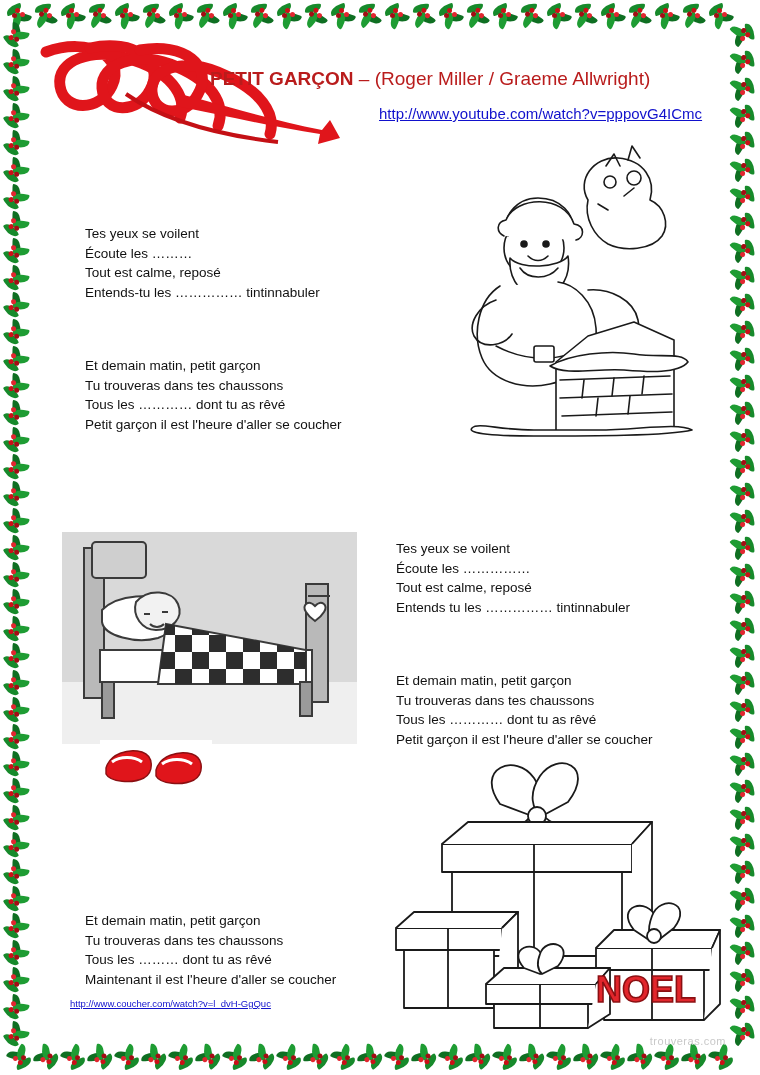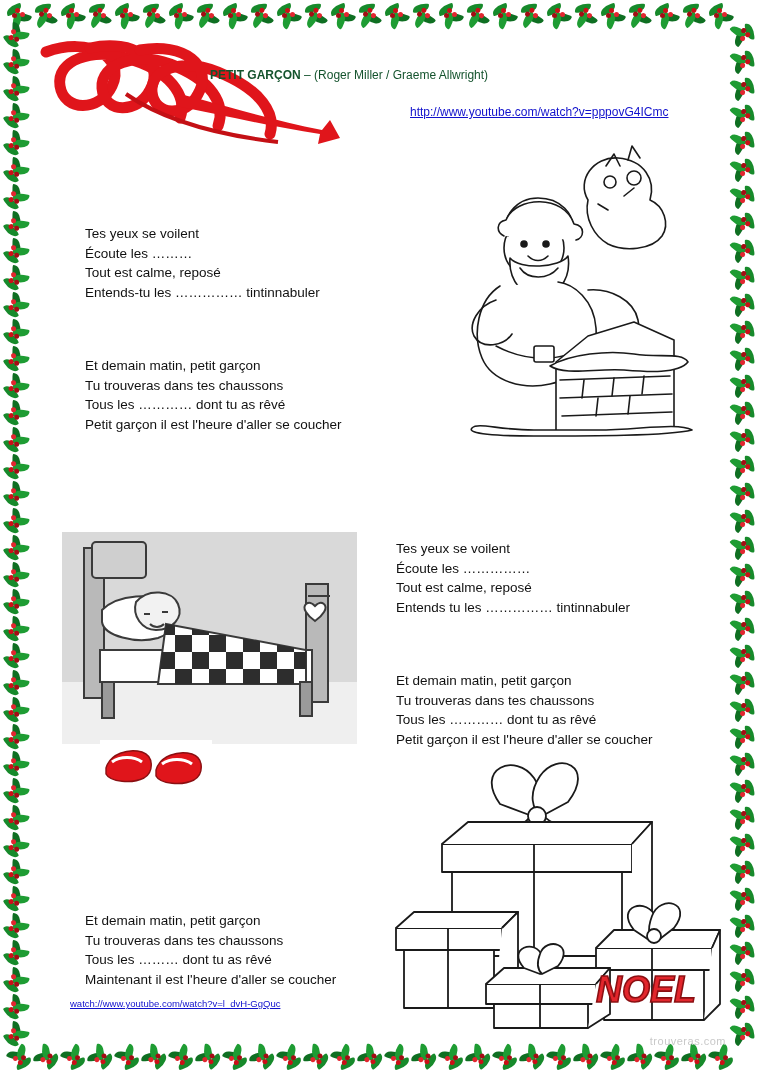--- a/index.html
+++ b/index.html
@@ -60,33 +60,33 @@
     width: 330px;
     height: 115px;
   }
 
   
   .title-row {
     position: absolute;
     left: 210px;
     top: 68px;
     width: 430px;
-    font-size: 12px;
-    color: #14532d;
+    font-size: 19px;
+    color: #b91c1c;
     white-space: nowrap;
   }
   .title-main { font-weight: bold; }
   .title-dash { font-weight: normal; }
   .title-authors { font-weight: normal; }
 
   .url-top {
     position: absolute;
-    left: 410px;
+    left: 379px;
     top: 105px;
-    font-size: 12px;
+    font-size: 15px;
     color: #1111cc;
   }
   .url-bottom {
     position: absolute;
     left: 70px;
     top: 998px;
     font-size: 9.5px;
     color: #1111cc;
     text-decoration: underline;
   }
@@ -108,21 +108,21 @@
   #lyrics-3 { left: 85px; top: 872px; width: 330px; }
 
   
   .art {
     position: absolute;
     background: #ffffff;
   }
   #santa-art { left: 438px; top: 140px; width: 270px; height: 300px; }
   #bed-art   { left: 62px;  top: 532px; width: 295px; height: 212px; }
   #slippers-art { left: 100px; top: 740px; width: 112px; height: 48px; }
-  #gifts-art { left: 382px; top: 752px; width: 340px; height: 282px; font-style: italic; }
+  #gifts-art { left: 382px; top: 752px; width: 340px; height: 282px; }
 
   .watermark {
     position: absolute;
     right: 34px;
     bottom: 28px;
     font-size: 11px;
     color: #c9c9c9;
     letter-spacing: .5px;
   }
 </style>
@@ -1222,21 +1222,21 @@
 Entends tu les ………… tintinnabuler</p>
   </div>
 
   <div class="lyrics" id="lyrics-3">
     <p class="stanza">Et demain matin, petit garçon
 Tu trouveras dans tes chaussons
 Tous les ……… dont tu as rêvé
 Maintenant il est l'heure d'aller se coucher</p>
   </div>
 
-  <a class="url-bottom" href="#">watch://www.youtube.com/watch?v=l_dvH-GgQuc</a>
+  <a class="url-bottom" href="#">http://www.coucher.com/watch?v=l_dvH-GgQuc</a>
 
   <div class="art" id="santa-art">
     <svg width="270" height="300" viewBox="0 0 270 300">
       <g fill="none" stroke="#1a1a1a" stroke-width="1.6" stroke-linejoin="round" stroke-linecap="round">
 
         <path d="M150,60 C138,40 156,16 180,18 C206,20 218,40 212,60 C226,66 232,84 224,96
                  C214,110 186,112 170,104 C156,96 146,78 150,60 Z" fill="#fff"></path>
         <path d="M168,26 l8,-12 6,12 M190,20 l4,-14 8,12"></path>
         <circle cx="172" cy="42" r="6"></circle>
           <circle cx="196" cy="38" r="7"></circle>

